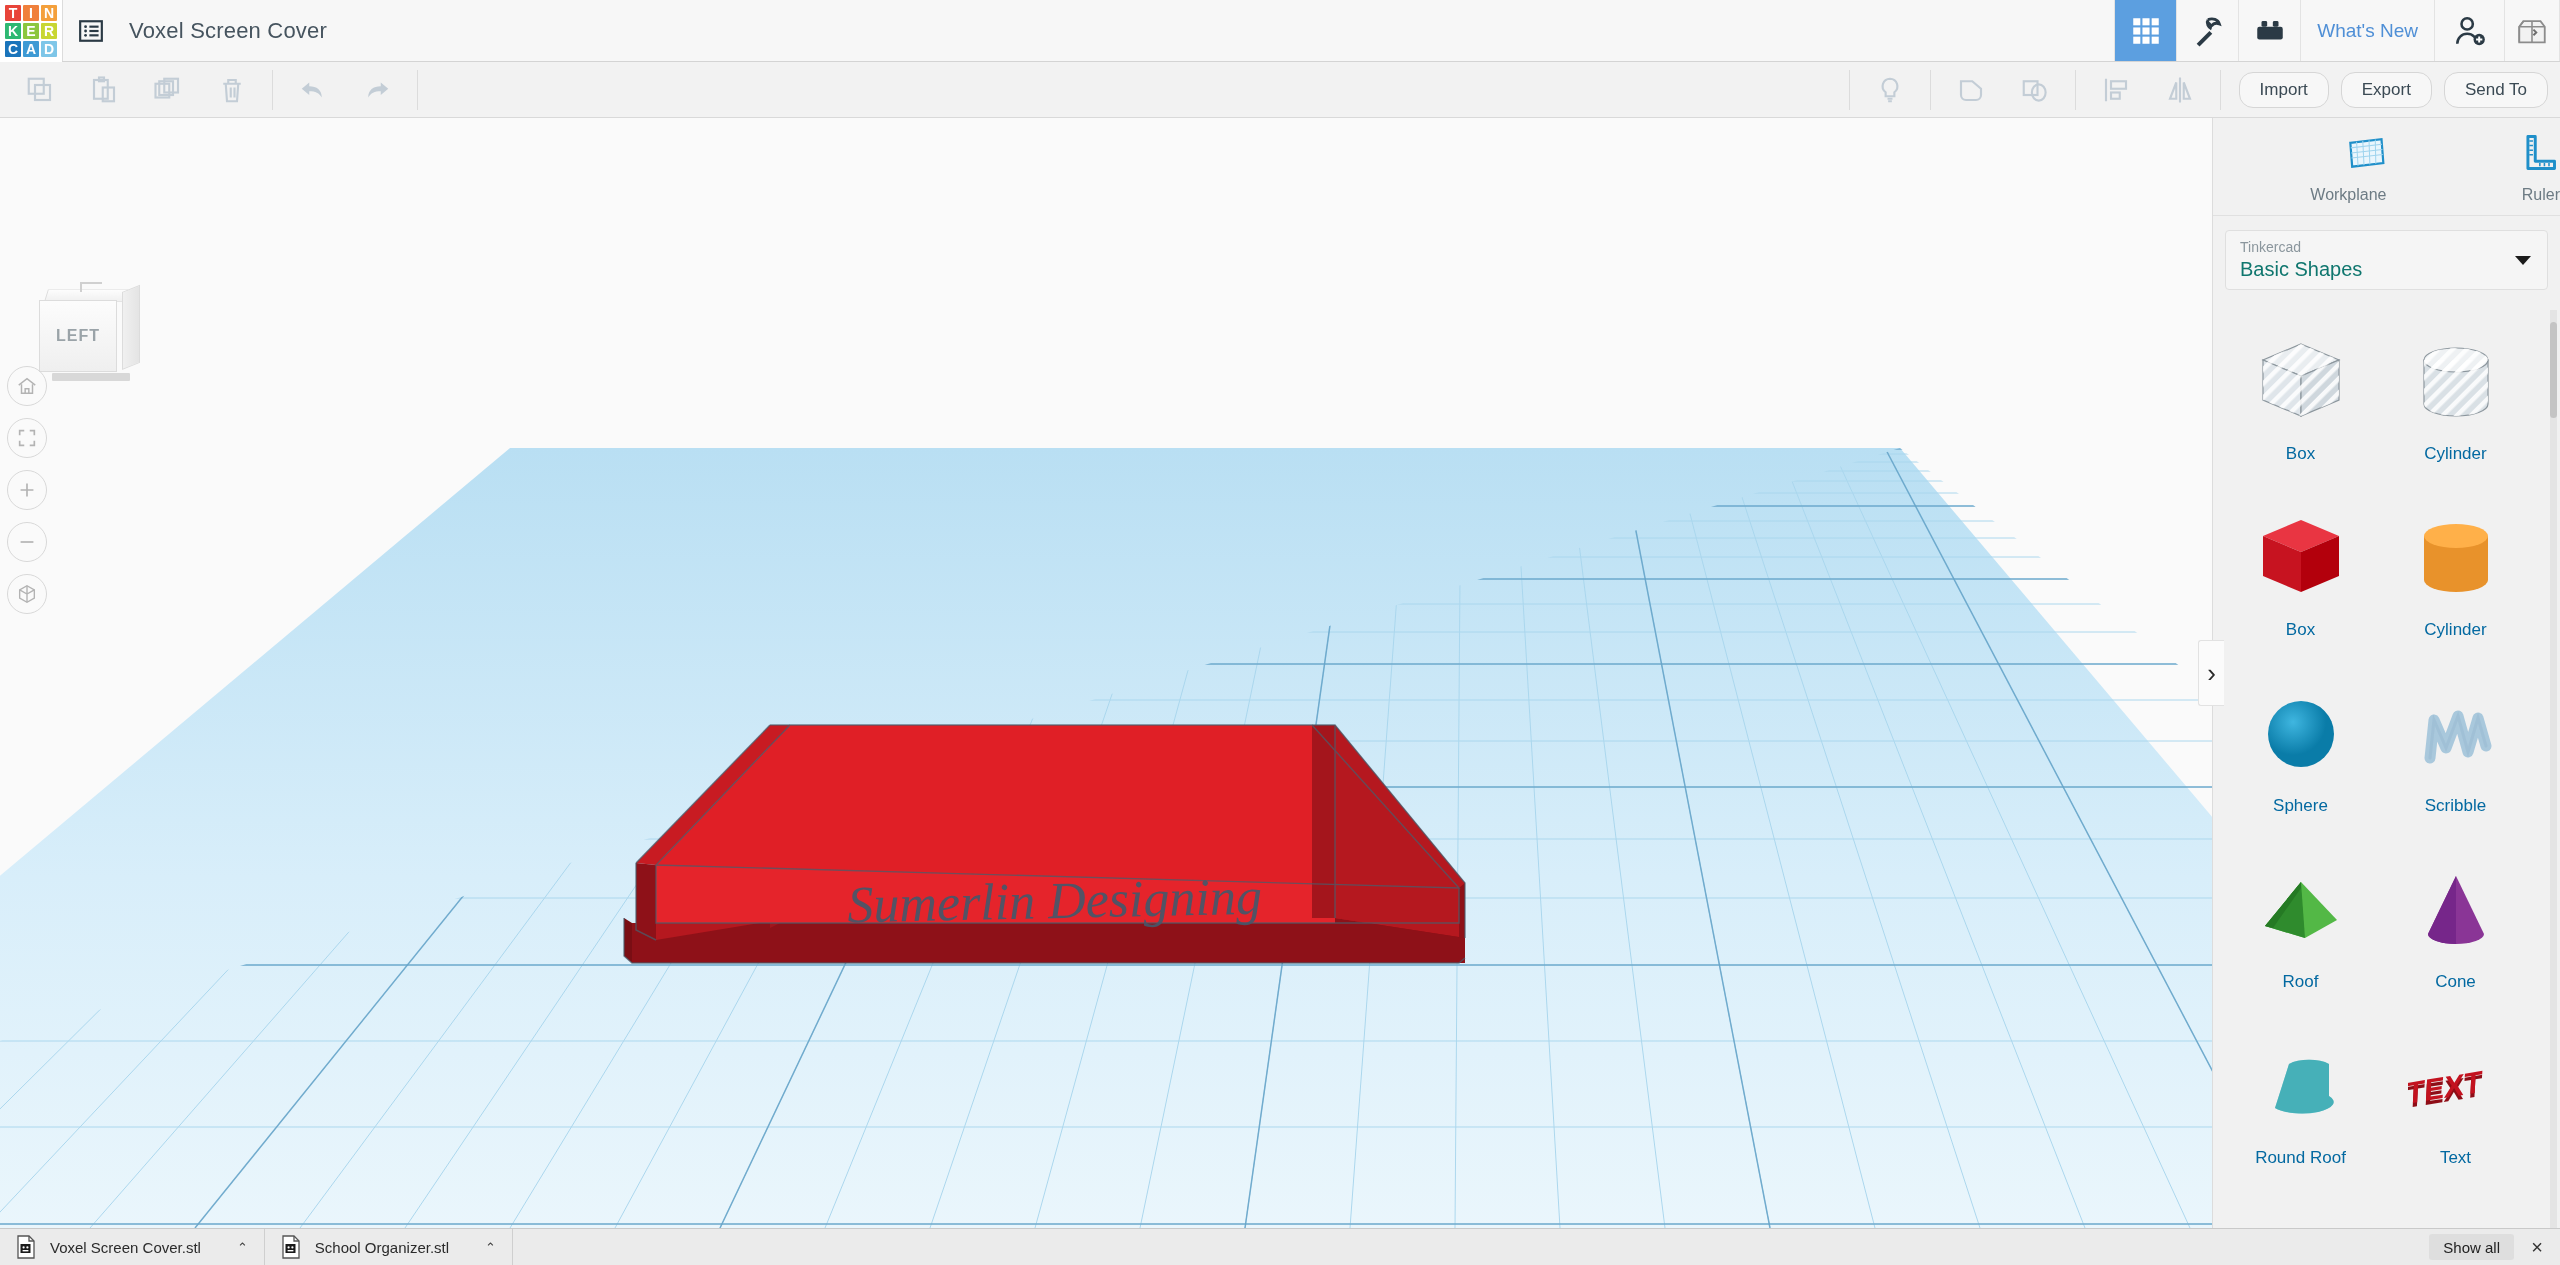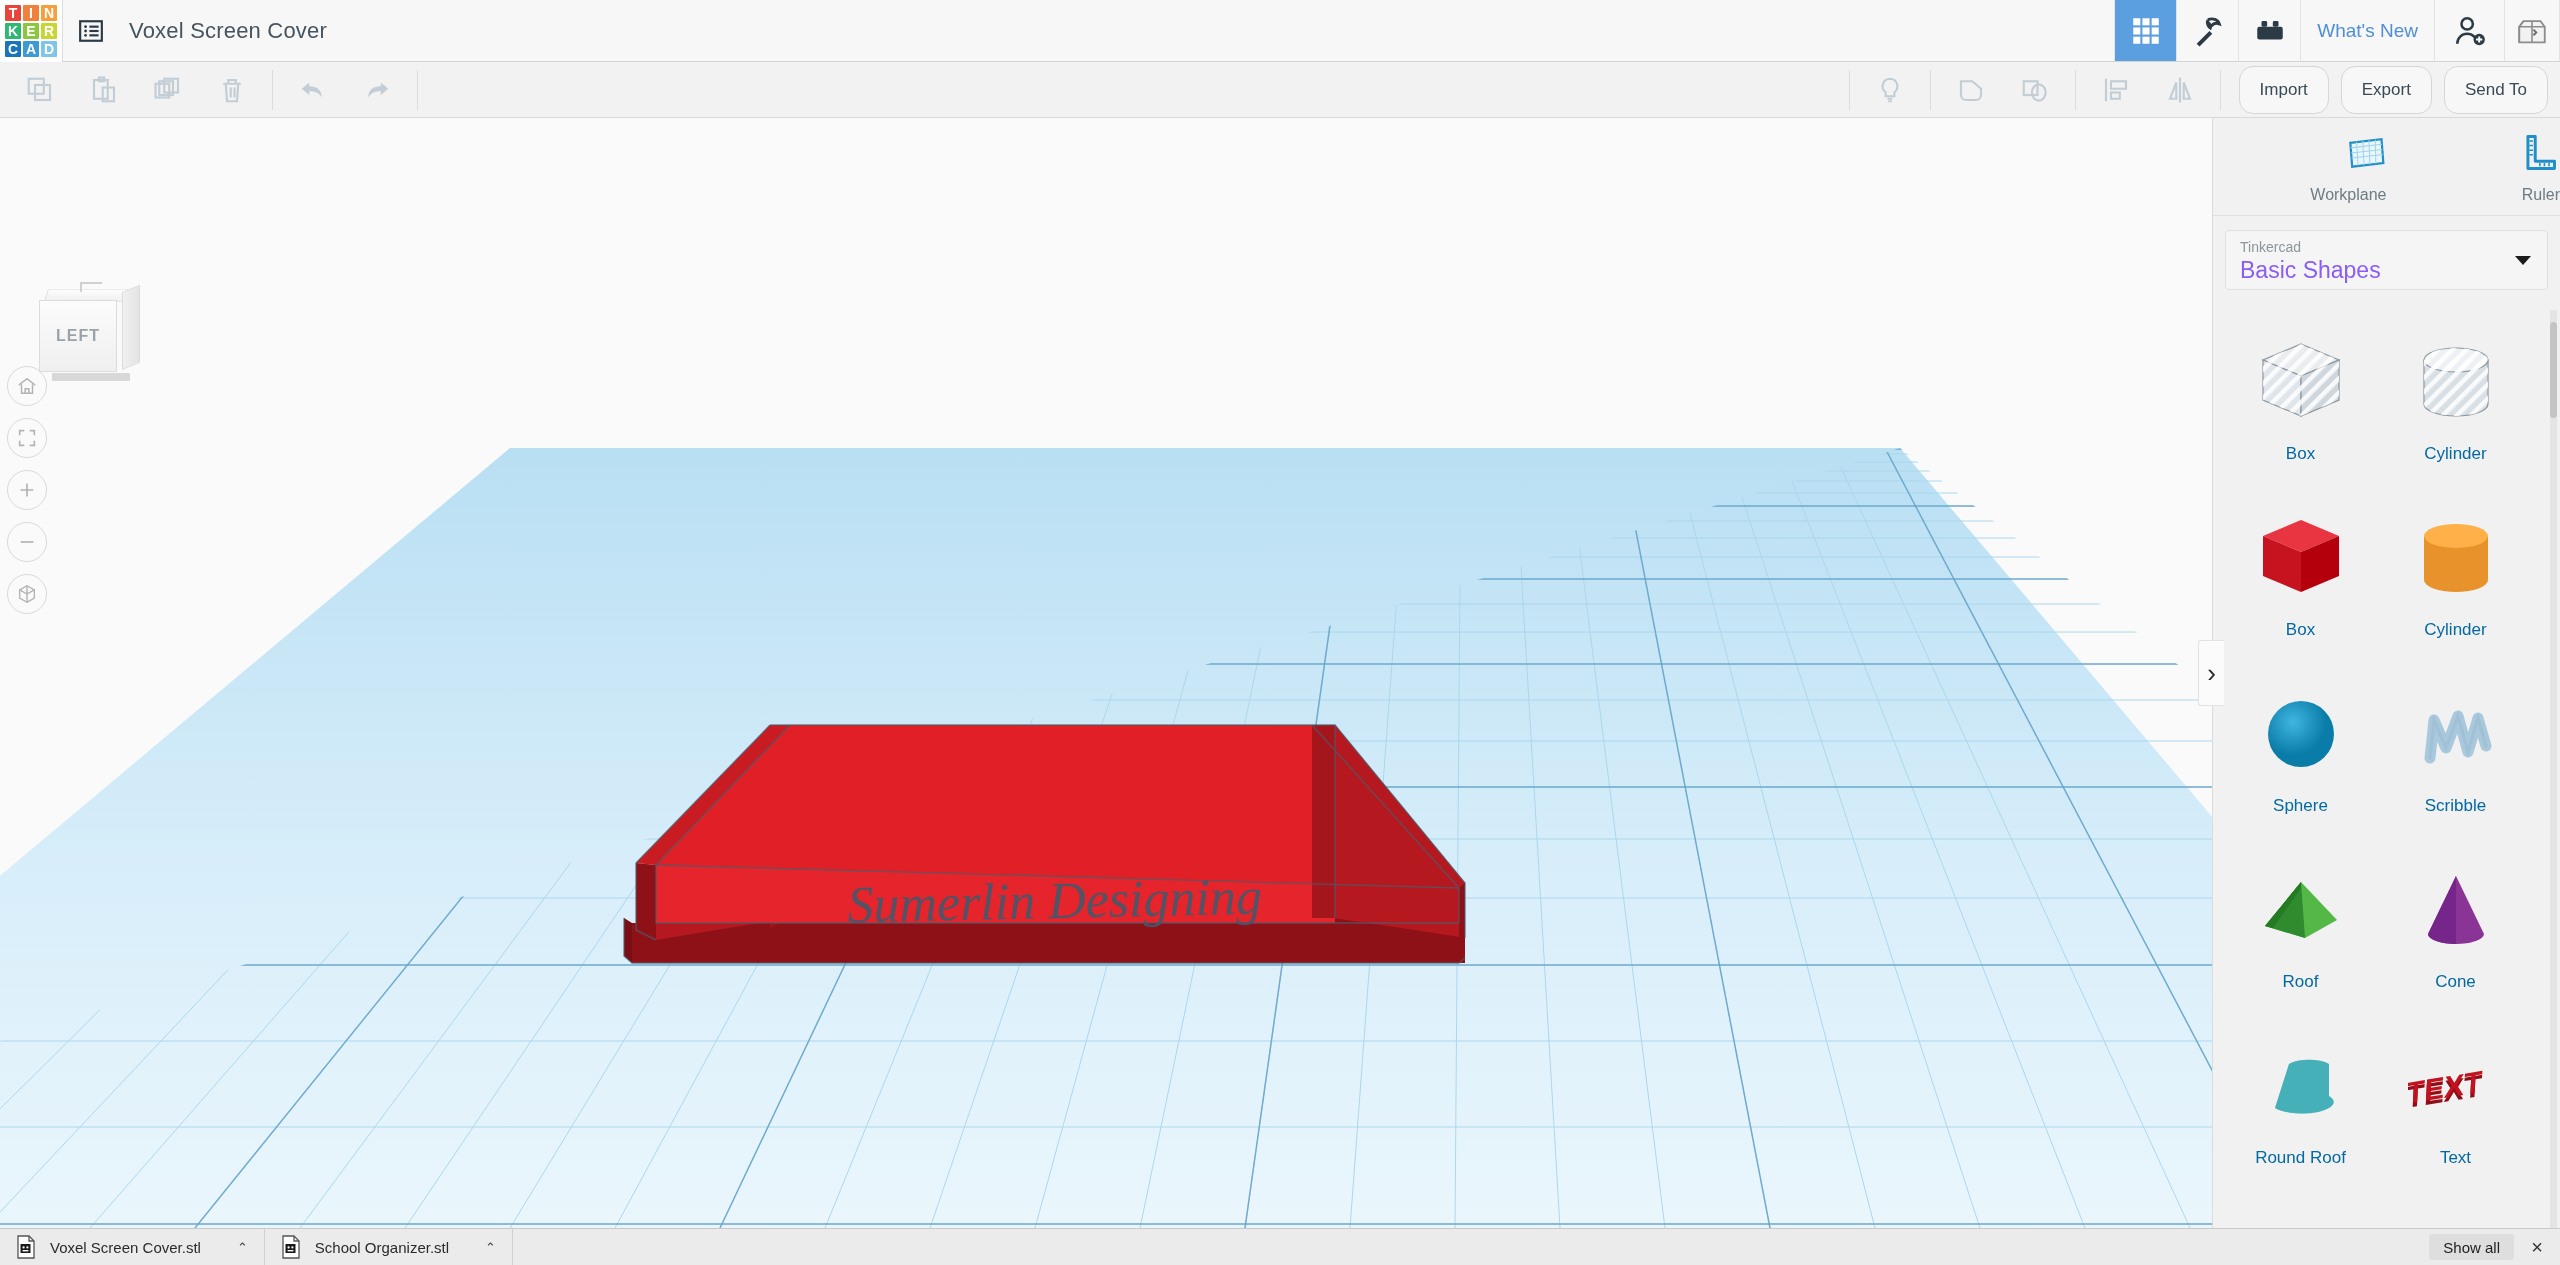--- a/index.html
+++ b/index.html
@@ -29,21 +29,21 @@
   .tbtn.chest { width:56px; flex:0 0 56px; border-right:1px solid #e3e3e3; }
 
   
   .toolbar2 { position:absolute; left:0; top:62px; width:2560px; height:56px;
     background:#f2f2f2; border-bottom:1px solid #d9d9d9; display:flex; align-items:center; }
   .tool { width:64px; height:56px; display:flex; align-items:center; justify-content:center; cursor:pointer; }
   .tool svg { width:30px; height:30px; }
   .vsep { width:1px; height:40px; background:#dcdcdc; margin:0 8px; }
   .t2spacer { flex:1 1 auto; }
   .btn { border:1px solid #d6d6d6; background:#f7f7f7; border-radius:14px;
-    height:48px; padding:0 20px; display:flex; align-items:center; justify-content:center;
+    height:36px; padding:0 20px; display:flex; align-items:center; justify-content:center;
     font-size:17px; color:#3b4a54; margin-right:12px; cursor:pointer; }
 
   
   .viewport { position:absolute; left:0; top:118px; width:2212px; height:1110px;
     background:#fafafa; overflow:hidden; }
   .grid-wrap { position:absolute; left:0; top:0; width:2212px; height:1110px; }
 
   
   .viewcube { position:absolute; left:36px; top:160px; width:105px; height:110px; cursor:pointer; }
   .vc-top { position:absolute; left:8px; top:0; width:88px; height:24px;
@@ -78,21 +78,21 @@
     background:#f1f1f1; border-left:1px solid #dcdcdc; }
   .rtools { display:flex; height:98px; border-bottom:1px solid #e0e0e0; }
   .rtool { flex:1; display:flex; flex-direction:column; align-items:flex-end;
     justify-content:center; gap:8px; cursor:pointer; }
   .rtool svg { width:44px; height:44px; }
   .rtool span { font-size:16px; color:#6d7b84; }
 
   .rselect { margin:14px 12px 10px; height:60px; background:#f5f5f5;
     border:1px solid #dfdfdf; border-radius:4px; padding:8px 14px; position:relative; cursor:pointer; }
   .rselect .lbl { font-size:14px; color:#8b969d; line-height:1.2; }
-  .rselect .val { font-size:23px; color:#8b5cf6; line-height:1.3; }
+  .rselect .val { font-size:20px; color:#0f766e; line-height:1.3; }
   .rselect .cd { position:absolute; right:16px; top:25px; width:0;height:0;
     border-left:8px solid transparent;border-right:8px solid transparent;border-top:9px solid #1b1b1b; }
 
   .shapes { position:absolute; left:0; top:192px; width:347px; height:918px;
     overflow:hidden; padding:10px 6px 0 10px; }
   .srow { display:flex; }
   .scell { width:155px; height:176px; display:flex; flex-direction:column;
     align-items:center; justify-content:flex-start; padding-top:14px; cursor:pointer; }
   .sart { width:96px; height:96px; display:flex; align-items:center; justify-content:center; }
   .scell span { font-size:17px; color:#0369a1; margin-top:14px; }

